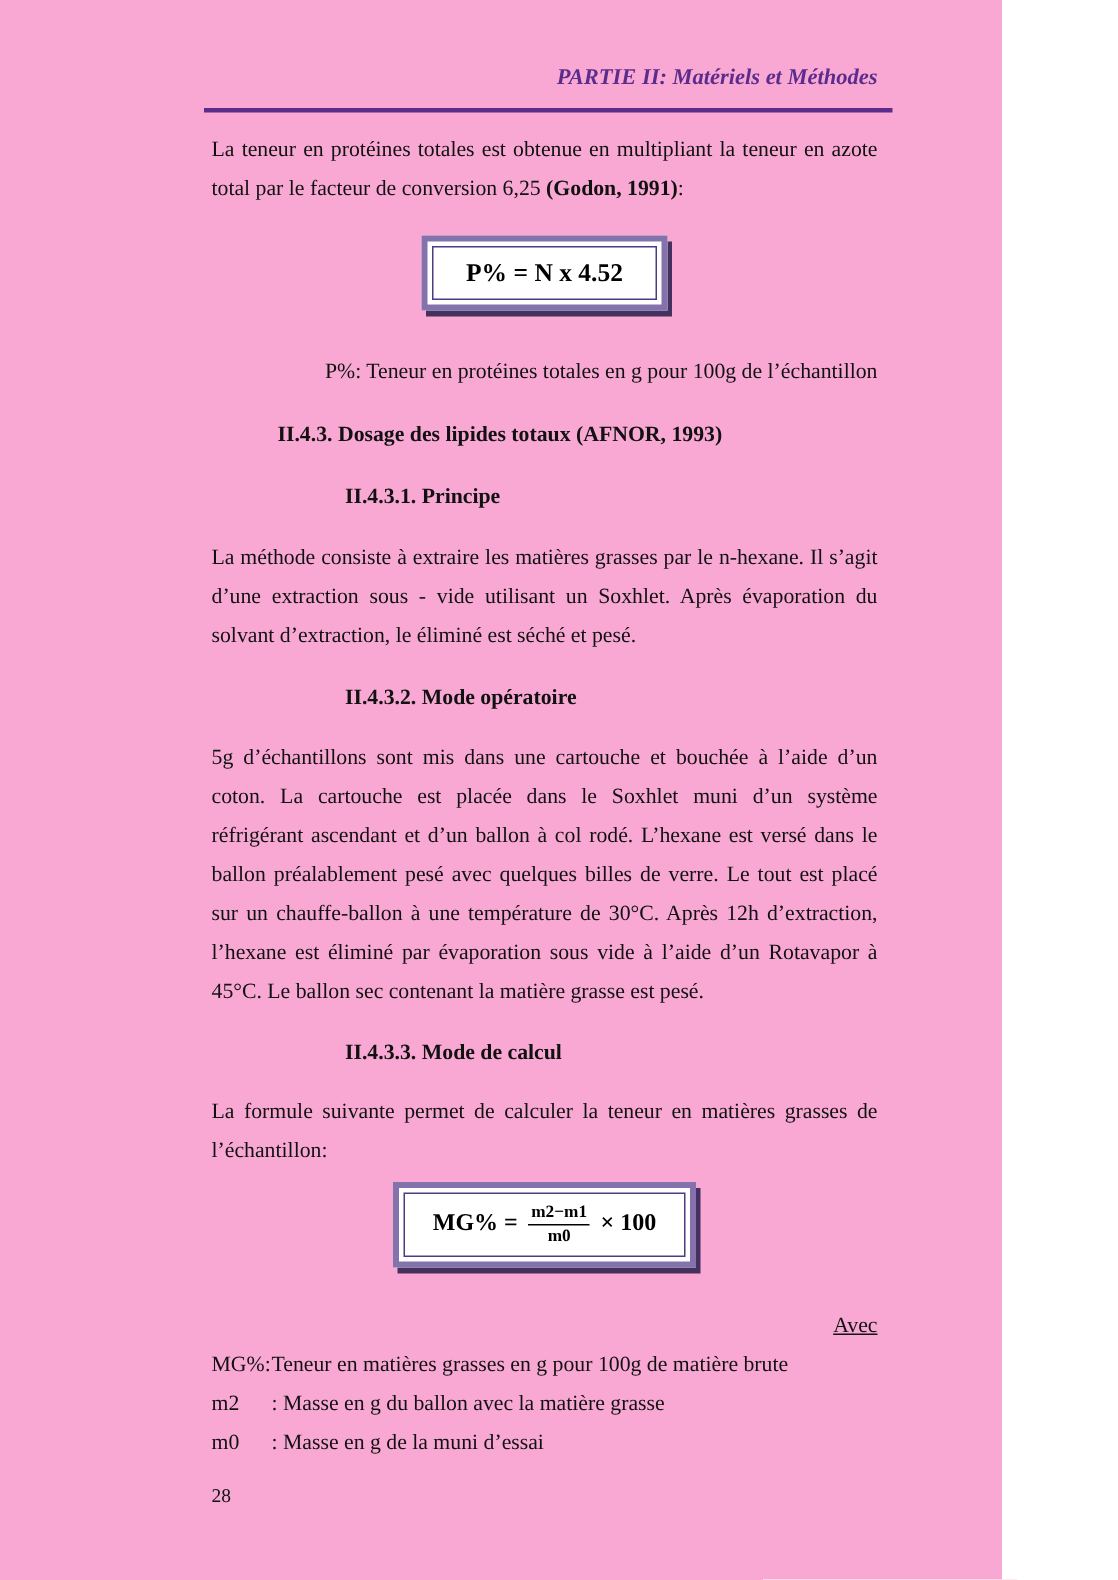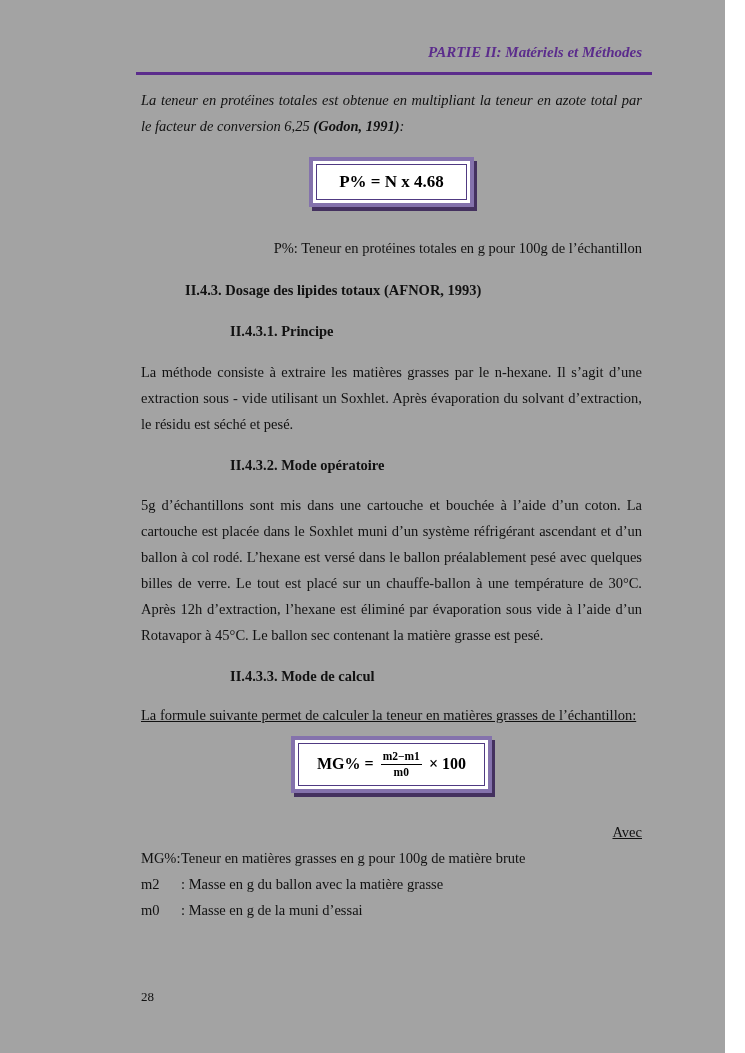--- a/index.html
+++ b/index.html
@@ -1,19 +1,19 @@
 <!DOCTYPE html>
 <html><head>
 <meta charset="utf-8">
 <style>
   html,body{margin:0;padding:0;background:#ffffff;}
   .page{
     position:relative;
-    width:725px;height:1053px;
-    background:#a3a3a3;
+    width:668px;height:1053px;
+    background:#f9a8d4;
     font-family:"Liberation Serif","DejaVu Serif",serif;
     color:#111111;
     box-sizing:border-box;
     padding:42px 83px 0 141px;
     overflow:hidden;
   }
   .header-title{
     text-align:right;
     font-size:15px;
     line-height:21px;
@@ -24,21 +24,21 @@
   .header-rule{
     height:2.5px;
     background:#5b2c8c;
     margin:9px -10px 0 -5px;
   }
   .para{
     font-size:14.5px;
     line-height:26px;
     text-align:justify;
   }
-  .p1{margin-top:12px;font-style:italic;}
+  .p1{margin-top:12px;}
   .bold{font-weight:bold;}
   .formula-row{text-align:center;}
   .formula-row-1{margin-top:18px;}
   .formula-row-2{margin-top:8px;}
   .formula-box{
     display:inline-block;
     background:#ffffff;
     border:4px solid #8472ac;
     box-shadow:3px 4px 0 #44315f;
     padding:3px;
@@ -68,21 +68,21 @@
     text-align:center;
   }
   .fraction .num{border-bottom:1.5px solid #000;padding:0 2px 1px;}
   .fraction .den{padding-top:1px;}
   .def-line{font-size:14.5px;line-height:26px;text-align:right;}
   .p-def{margin-top:28px;}
   .h1{margin-top:16px;margin-left:44px;font-weight:bold;font-size:14.5px;line-height:26px;}
   .h2{margin-top:15px;margin-left:89px;font-weight:bold;font-size:14.5px;line-height:26px;}
   .p2{margin-top:15px;}
   .p3{margin-top:14px;}
-  .p4{margin-top:13px;text-decoration:underline;}
+  .p4{margin-top:13px;}
   .avec{margin-top:26px;text-decoration:underline;}
   .def-row{display:flex;font-size:14.5px;line-height:26px;}
   .def-term{width:40px;flex-shrink:0;}
   .page-number{
     position:absolute;
     left:141px;
     top:989px;
     width:521px;
     text-align:left;
     font-size:13px;
@@ -94,31 +94,31 @@
 
 <div class="page">
 
   <div class="header-title">PARTIE II: Matériels et Méthodes</div>
   <div class="header-rule"></div>
 
   <div class="para p1"><span>La teneur en protéines totales est obtenue en multipliant la teneur en azote total par le facteur de conversion 6,25 </span><span class="bold">(Godon, 1991)</span><span>:</span></div>
 
   <div class="formula-row formula-row-1">
     <div class="formula-box">
-      <div class="formula-inner">P% = N x 4.68</div>
+      <div class="formula-inner">P% = N x 4.52</div>
     </div>
   </div>
 
   <div class="def-line p-def">P%: Teneur en protéines totales en g pour 100g de l’échantillon</div>
 
   <div class="h1">II.4.3. Dosage des lipides totaux (AFNOR, 1993)</div>
 
   <div class="h2">II.4.3.1. Principe</div>
 
-  <div class="para p2">La méthode consiste à extraire les matières grasses par le n-hexane. Il s’agit d’une extraction sous - vide utilisant un Soxhlet. Après évaporation du solvant d’extraction, le résidu est séché et pesé.</div>
+  <div class="para p2">La méthode consiste à extraire les matières grasses par le n-hexane. Il s’agit d’une extraction sous - vide utilisant un Soxhlet. Après évaporation du solvant d’extraction, le éliminé est séché et pesé.</div>
 
   <div class="h2">II.4.3.2. Mode opératoire</div>
 
   <div class="para p3">5g d’échantillons sont mis dans une cartouche et bouchée à l’aide d’un coton. La cartouche est placée dans le Soxhlet muni d’un système réfrigérant ascendant et d’un ballon à col rodé. L’hexane est versé dans le ballon préalablement pesé avec quelques billes de verre. Le tout est placé sur un chauffe-ballon à une température de 30°C. Après 12h d’extraction, l’hexane est éliminé par évaporation sous vide à l’aide d’un Rotavapor à 45°C. Le ballon sec contenant la matière grasse est pesé.</div>
 
   <div class="h2">II.4.3.3. Mode de calcul</div>
 
   <div class="para p4">La formule suivante permet de calculer la teneur en matières grasses de l’échantillon:</div>
 
   <div class="formula-row formula-row-2">

